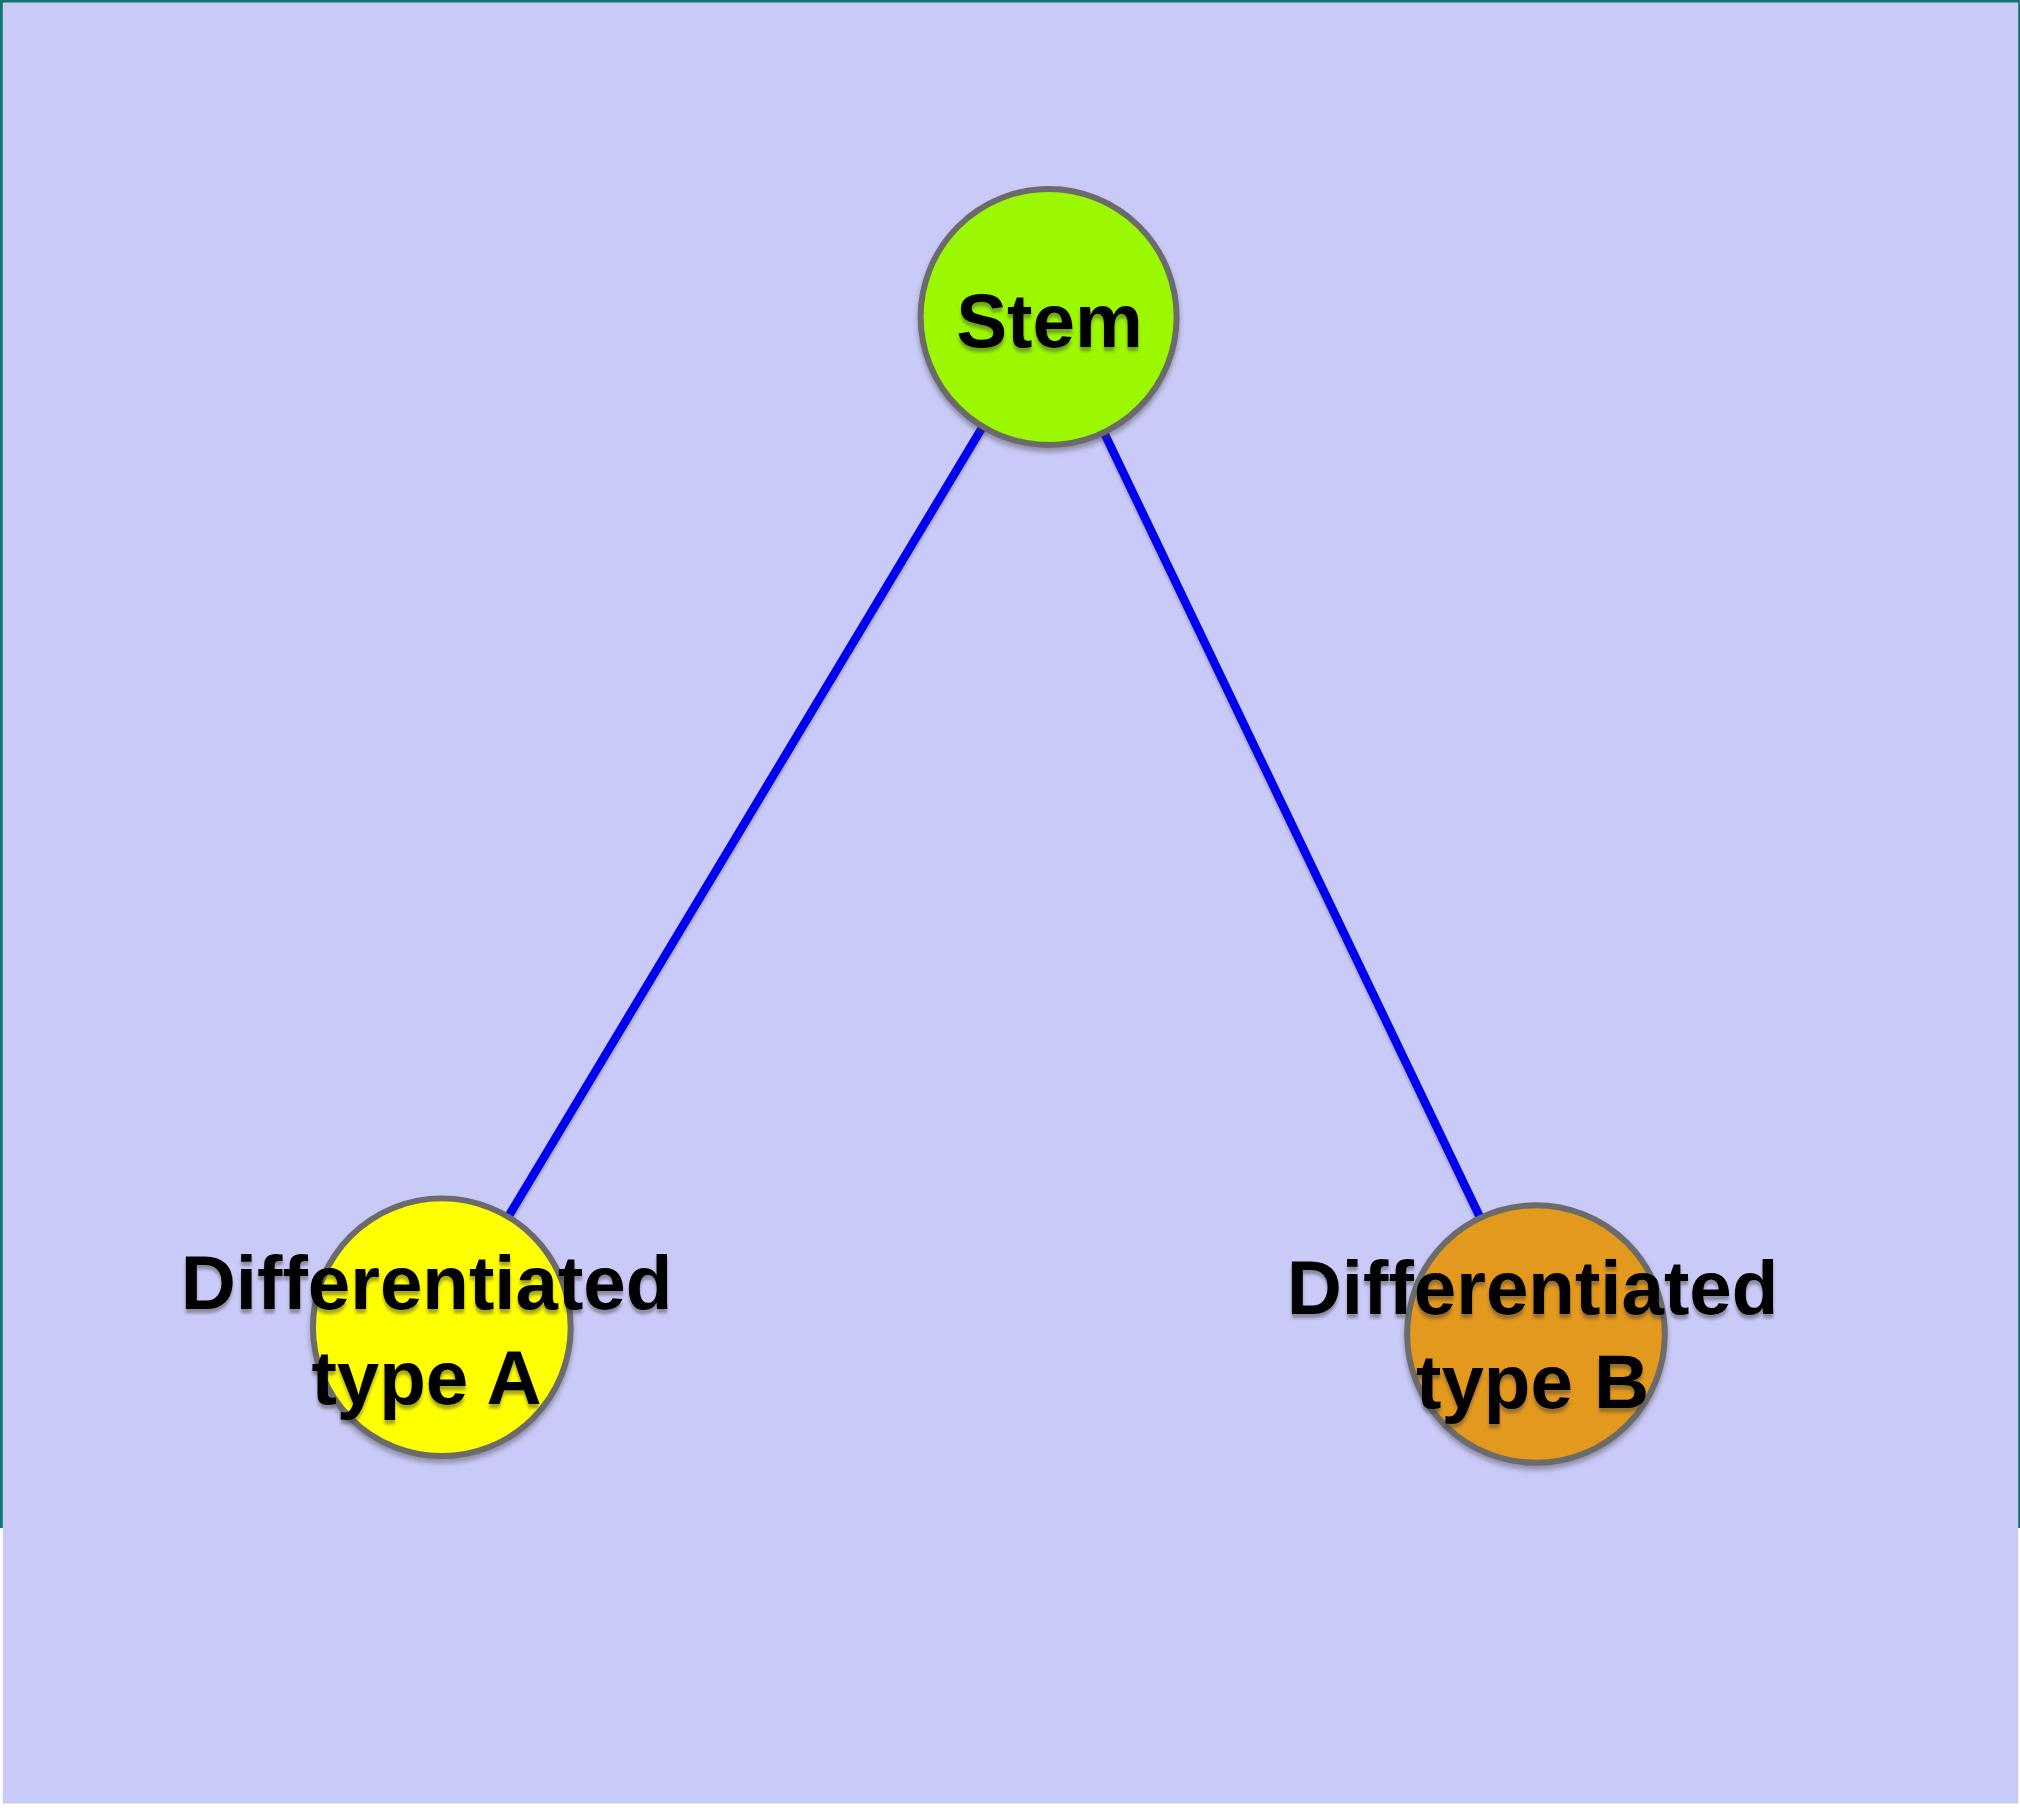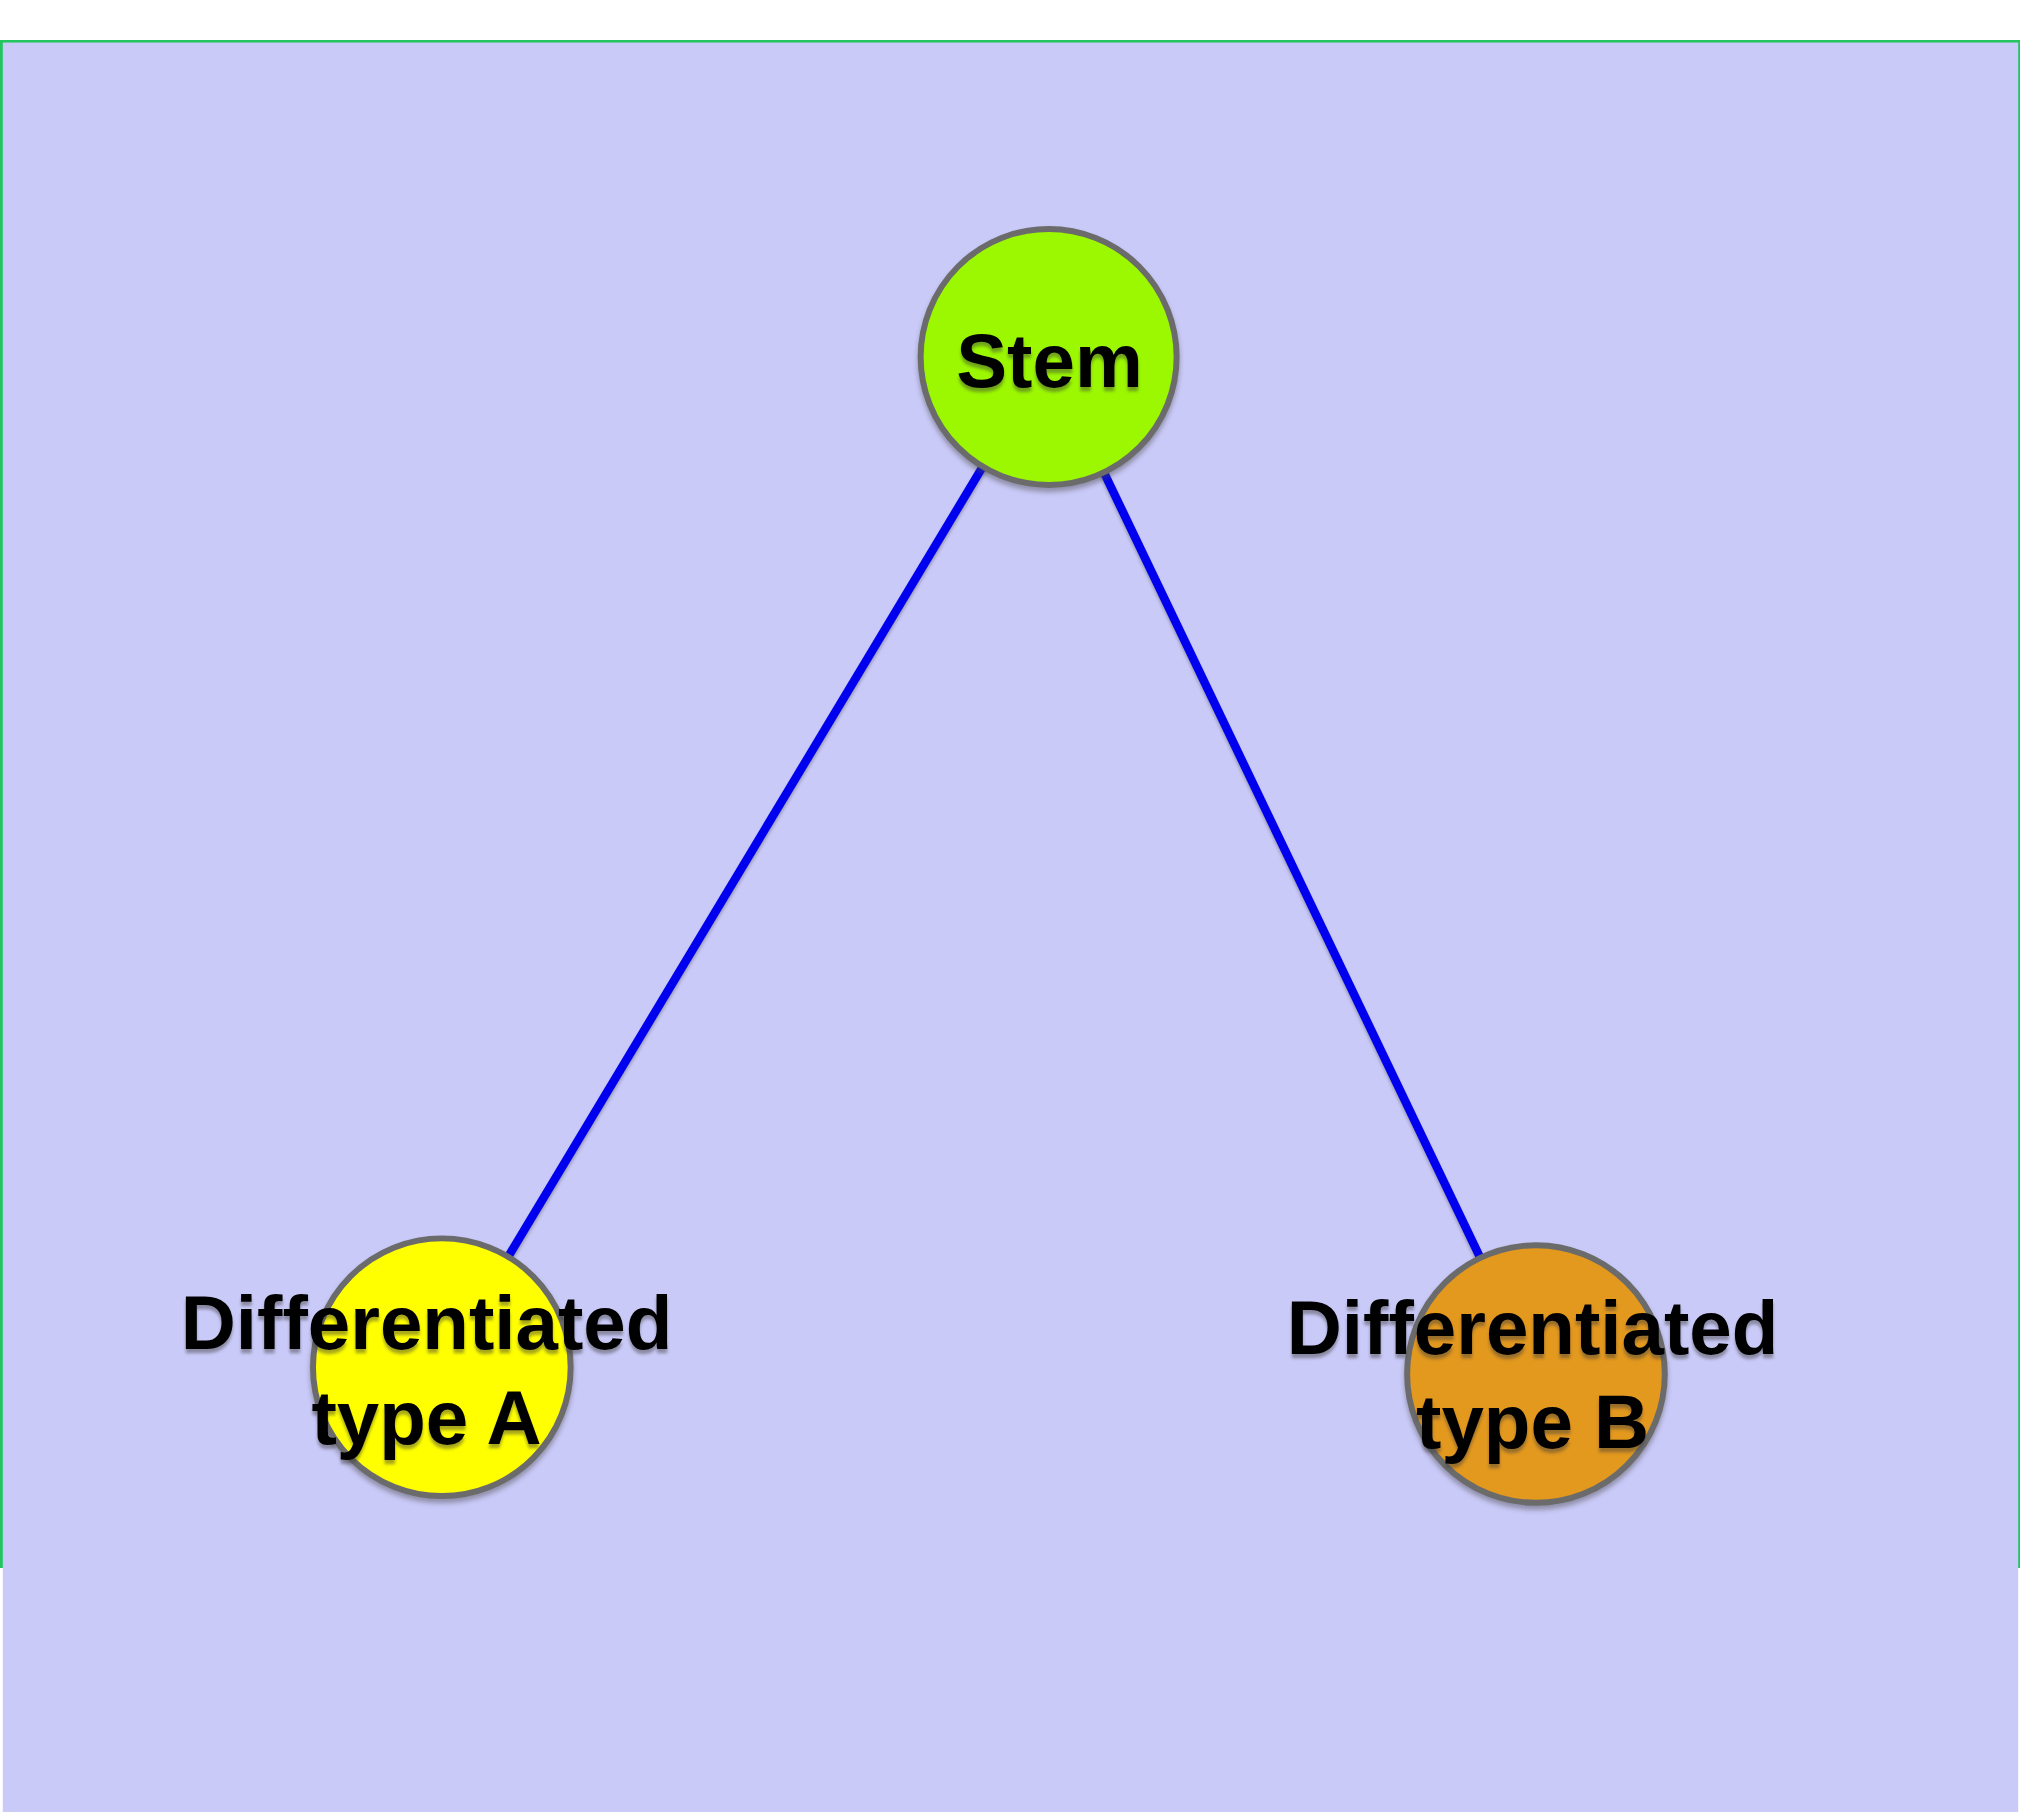--- a/index.html
+++ b/index.html
@@ -7,22 +7,21 @@
     padding: 0;
     background: #ffffff;
     width: 2021px;
     height: 1812px;
     overflow: hidden;
   }
   .page {
     position: relative;
     width: 2021px;
     height: 1528px;
-    background: #22c55e;
-    margin-top: 40px;
+    background: #0f766e;
   }
   svg.diagram {
     position: absolute;
     left: 0;
     top: 0;
     display: block;
   }
   .edge {
     stroke-width: 10px;
     fill: none;

